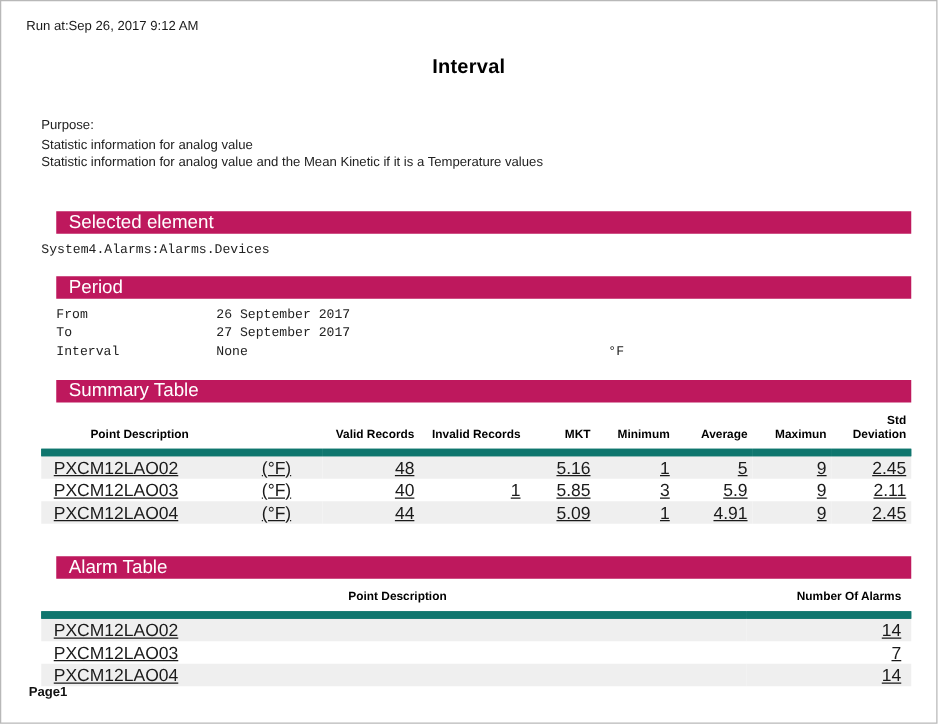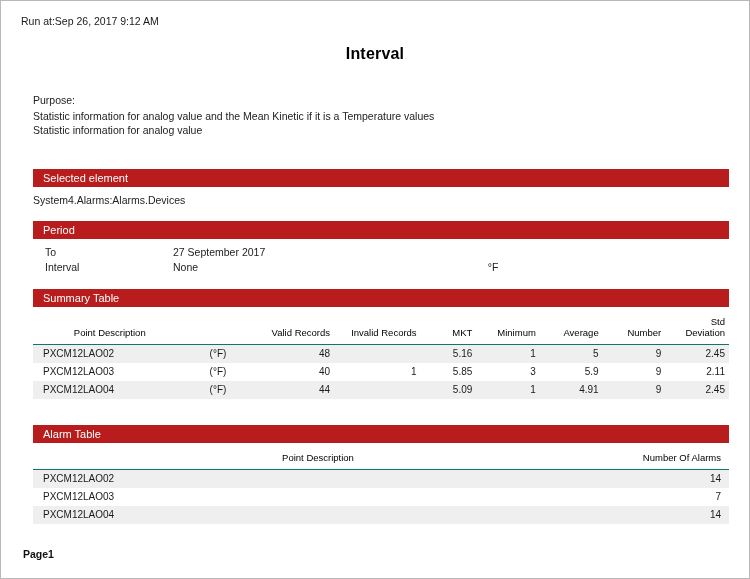--- a/index.html
+++ b/index.html
@@ -49,33 +49,34 @@
   }
   .purpose-block {
     margin: 0 0 32px 12px;
     line-height: 14px;
     font-size: 10.5px;
   }
   .purpose-label {
     margin-bottom: 2px;
   }
   .section-header {
-    background: #b91c1c;
+    background: #be185d;
     color: #ffffff;
-    font-size: 11px;
+    font-size: 15px;
     padding: 3px 0 3px 10px;
-    margin: 0 0 6px 12px;
+    margin: 0 0 6px 24px;
     height: 12px;
     line-height: 12px;
     box-sizing: content-box;
   }
   .section-body {
     margin: 0 0 14px 12px;
     line-height: 14px;
     font-size: 10.5px;
+    font-family: Liberation Mono, monospace;
   }
   .period-row {
     display: flex;
     line-height: 15px;
     font-size: 10.5px;
   }
   .period-label {
     width: 140px;
     padding-left: 12px;
     box-sizing: border-box;
@@ -89,38 +90,39 @@
   }
   table.data {
     width: 100%;
     border-collapse: collapse;
     margin: 0 0 6px 12px;
     width: calc(100% - 12px);
     font-size: 10px;
   }
   table.data th {
     font-size: 9.5px;
-    font-weight: normal;
+    font-weight: bold;
     color: #000000;
     text-align: right;
     padding: 3px 4px 6px 4px;
-    border-bottom: 1px solid #0f766e;
+    border-bottom: 6px solid #0f766e;
     vertical-align: bottom;
     line-height: 11px;
   }
   table.data th.left {
     text-align: center;
     padding-left: 10px;
   }
   table.data td {
     padding: 3px 4px;
     text-align: right;
-    font-size: 10px;
+    font-size: 14px;
     color: #1a1a1a;
     line-height: 12px;
+    text-decoration: underline;
   }
   table.data td.left {
     text-align: left;
     padding-left: 10px;
   }
   table.data td.center {
     text-align: center;
   }
   table.data tr.alt td {
     background: #efefef;
@@ -145,31 +147,36 @@
 
 <div class="page">
   <div class="inner">
 
     <div class="run-at">Run at:Sep 26, 2017 9:12 AM</div>
 
     <div class="doc-title">Interval</div>
 
     <div class="purpose-block">
       <div class="purpose-label">Purpose:</div>
+      <div>Statistic information for analog value</div>
       <div>Statistic information for analog value and the Mean Kinetic if it is a Temperature values</div>
-      <div>Statistic information for analog value</div>
     </div>
 
     <div class="section-header">Selected element</div>
     <div class="section-body">
       <div>System4.Alarms:Alarms.Devices</div>
     </div>
 
     <div class="section-header">Period</div>
     <div class="section-body">
+      <div class="period-row">
+        <div class="period-label">From</div>
+        <div class="period-value">26 September 2017</div>
+        <div class="period-unit"></div>
+      </div>
       <div class="period-row">
         <div class="period-label">To</div>
         <div class="period-value">27 September 2017</div>
         <div class="period-unit"></div>
       </div>
       <div class="period-row">
         <div class="period-label">Interval</div>
         <div class="period-value">None</div>
         <div class="period-unit">°F</div>
       </div>
@@ -179,21 +186,21 @@
     <table class="data">
       <thead>
         <tr>
           <th class="left" style="width:150px">Point Description</th>
           <th style="width:80px; text-align:center"></th>
           <th style="width:80px">Valid Records</th>
           <th style="width:90px">Invalid Records</th>
           <th style="width:55px">MKT</th>
           <th style="width:60px">Minimum</th>
           <th style="width:60px">Average</th>
-          <th style="width:60px">Number</th>
+          <th style="width:60px">Maximun</th>
           <th style="width:60px">Std Deviation</th>
         </tr>
       </thead>
       <tbody>
         <tr class="alt">
           <td class="left">PXCM12LAO02</td>
           <td class="center">(°F)</td>
           <td>48</td>
           <td class="invalid-flag"></td>
           <td>5.16</td>

